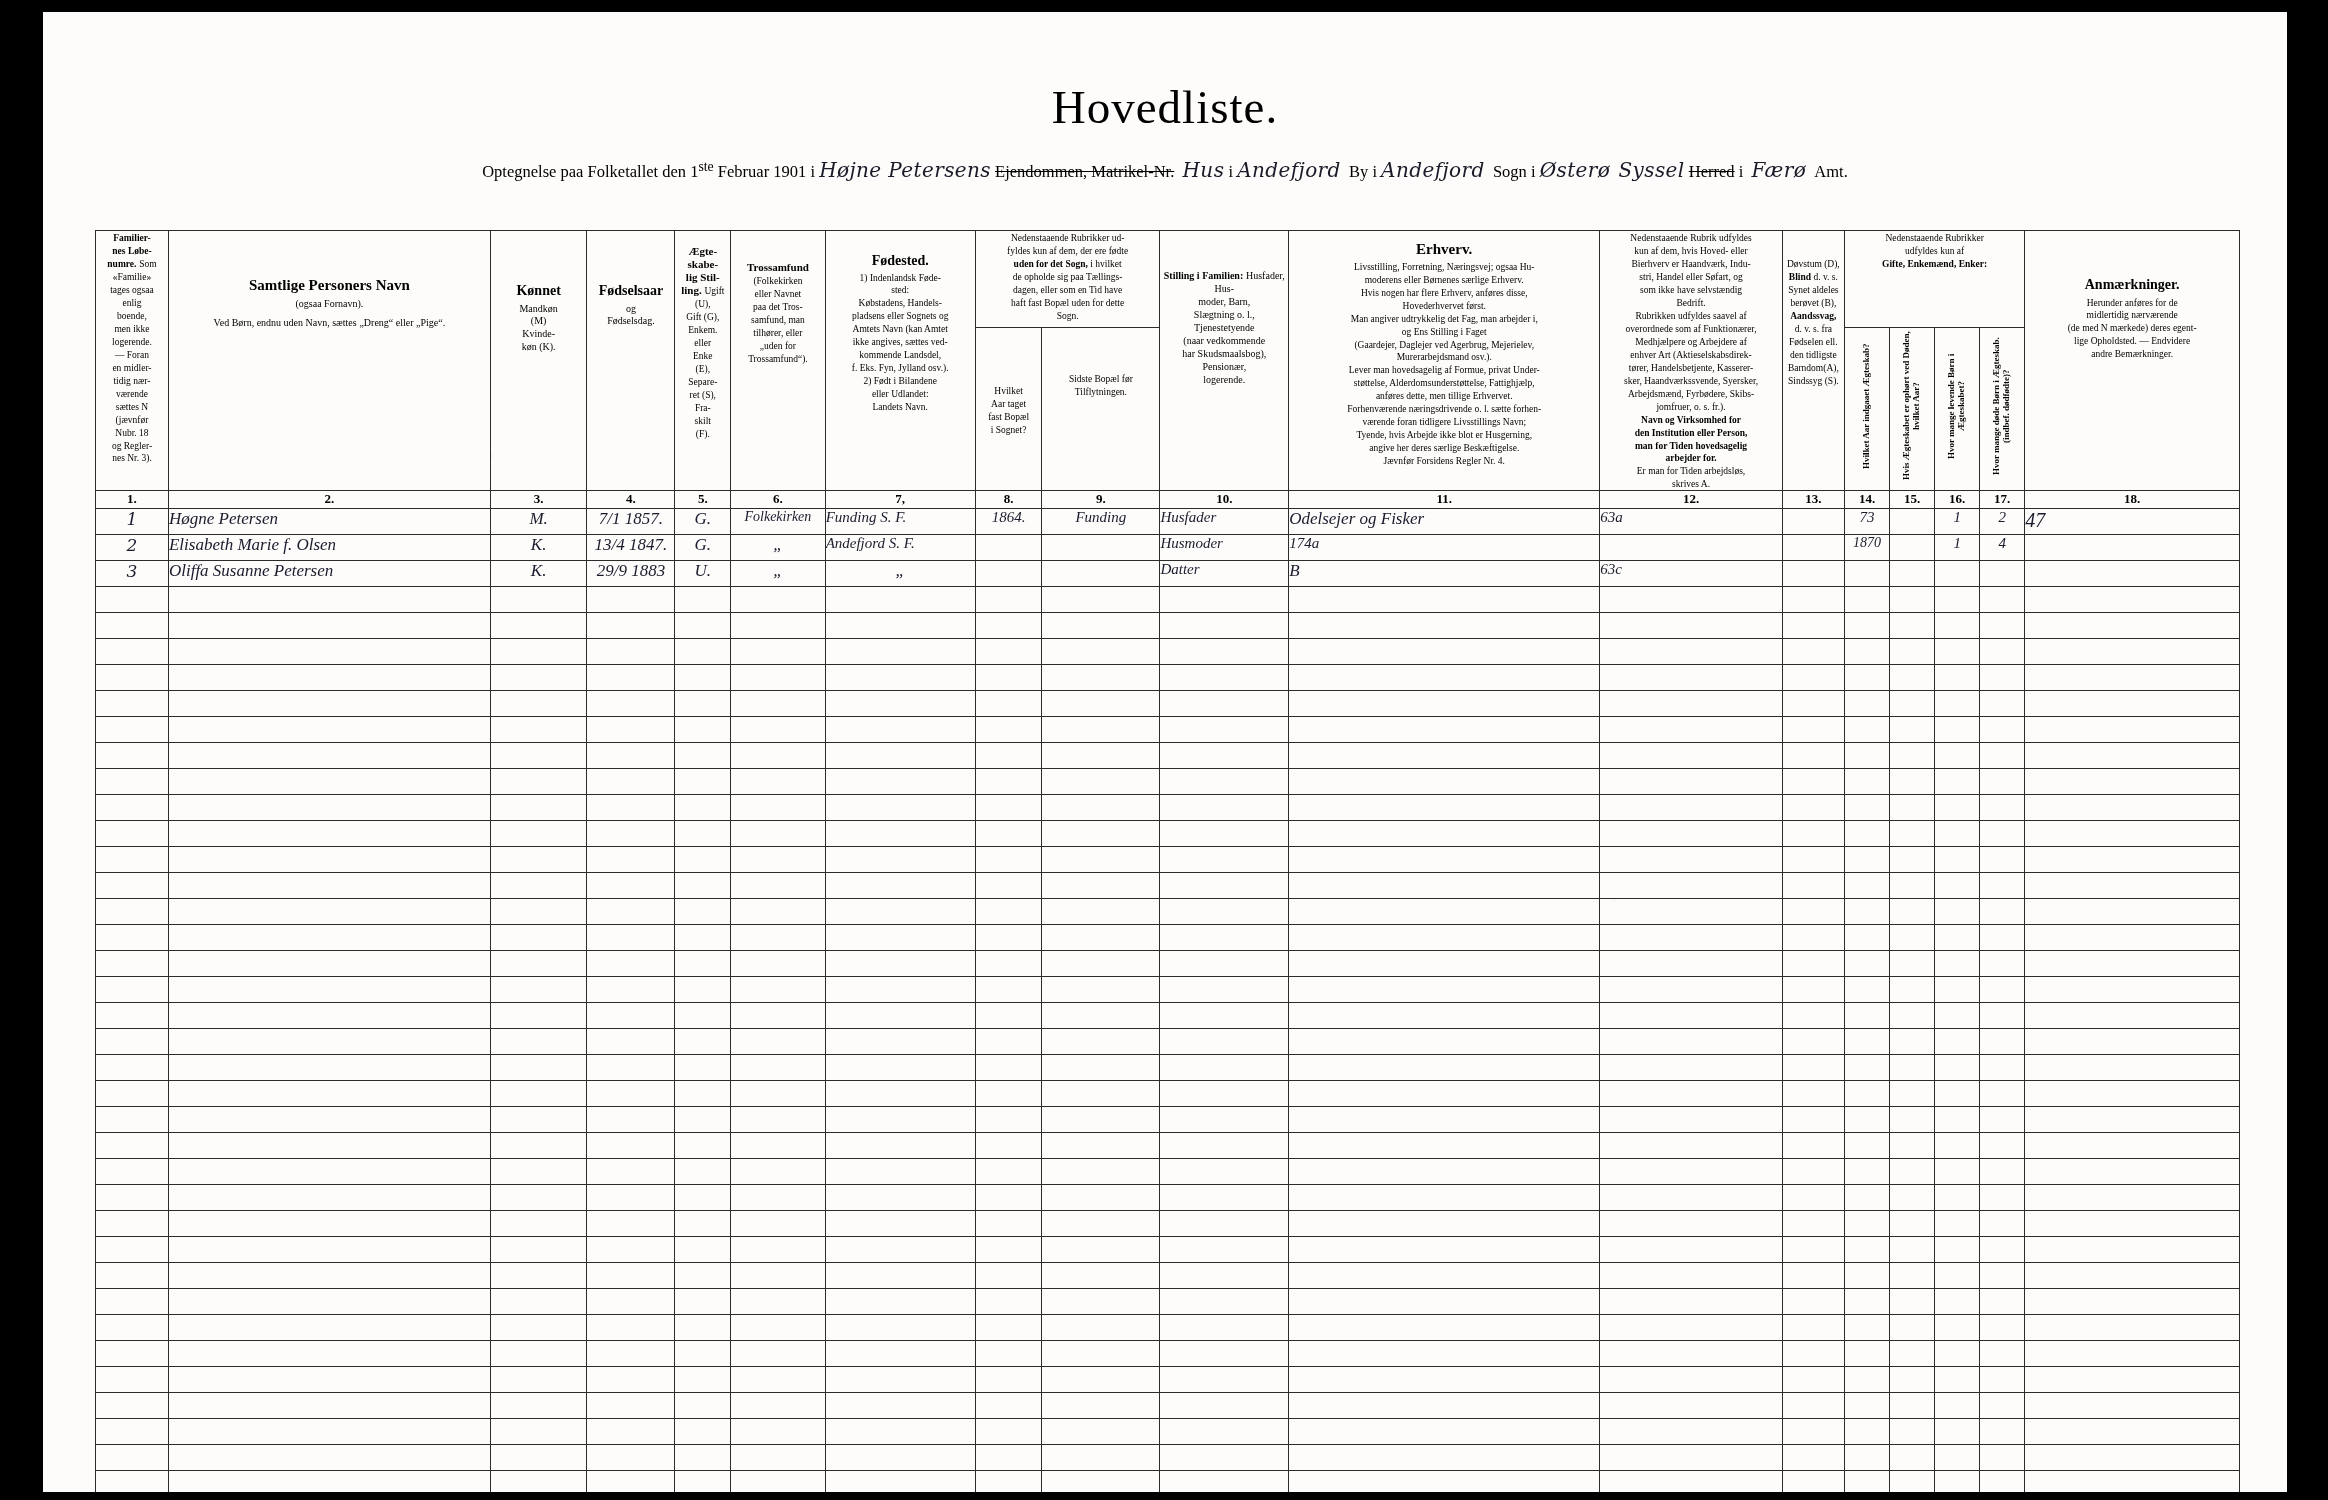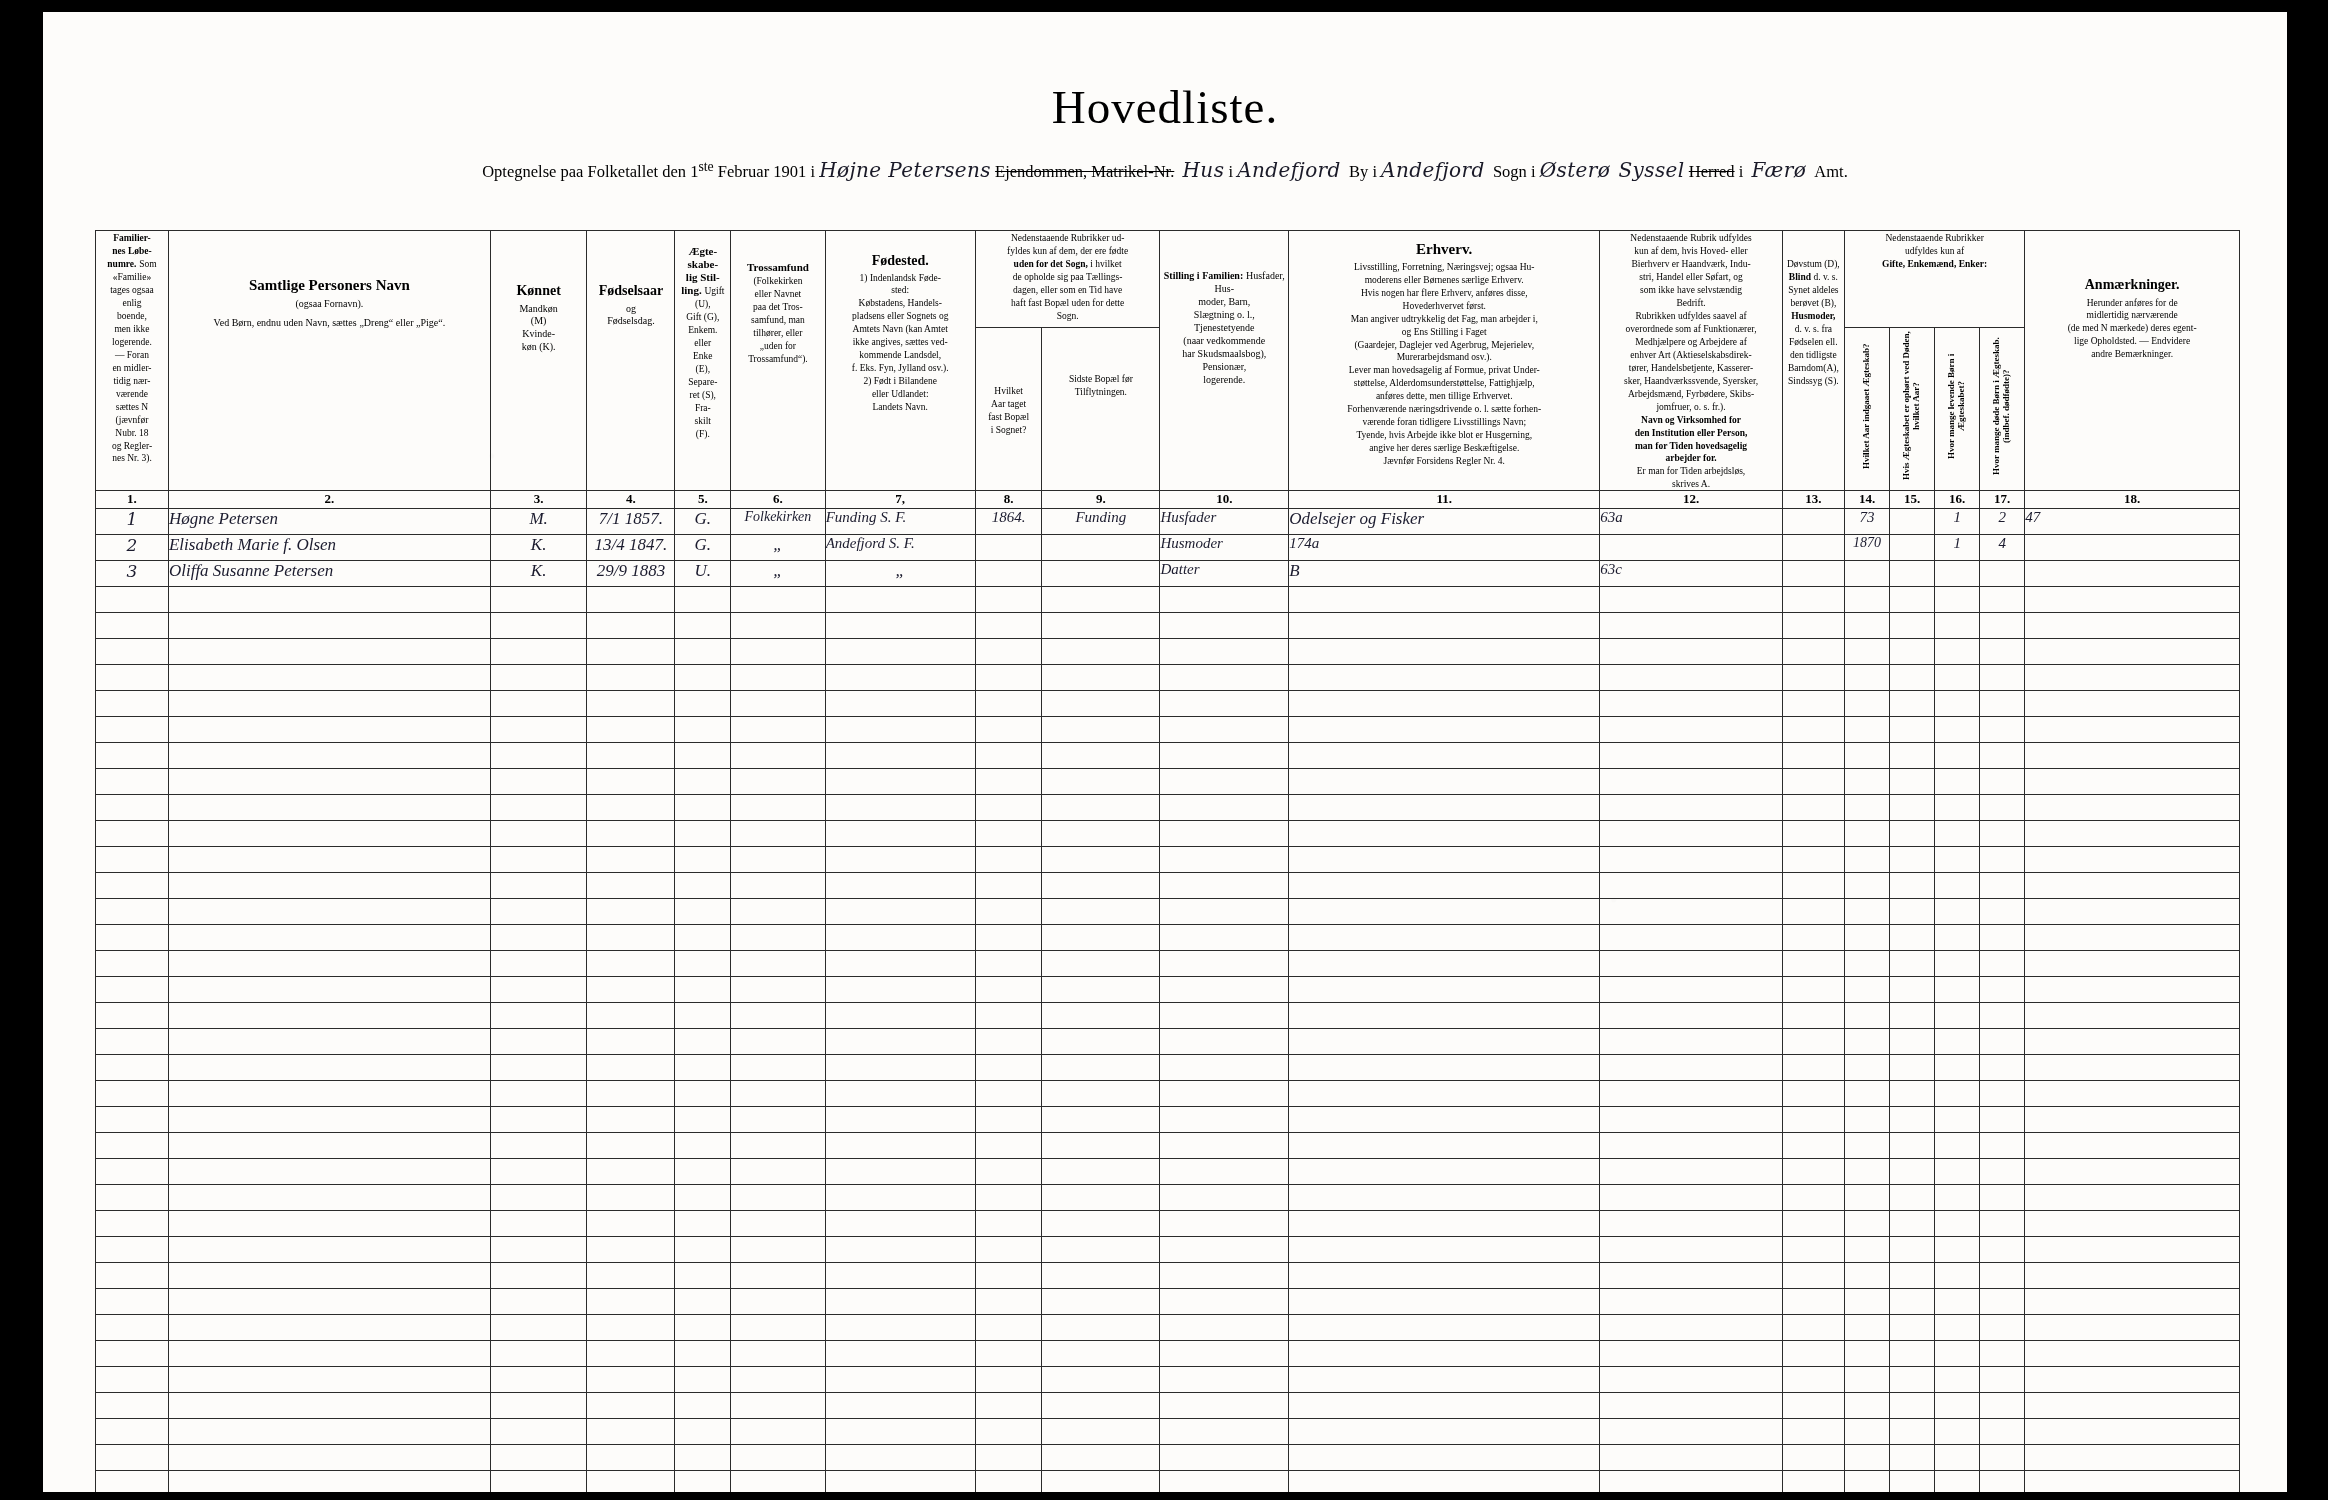--- a/index.html
+++ b/index.html
@@ -159,21 +159,21 @@
         <div style="margin-top:10px">
           <span class="erhverv-title">Erhverv.</span>
           <span class="tiny">Livsstilling, Forretning, Næringsvej; ogsaa Hu-<br>moderens eller Børnenes særlige Erhverv.<br>Hvis nogen har flere Erhverv, anføres disse,<br>Hovederhvervet først.<br>Man angiver udtrykkelig det Fag, man arbejder i,<br>og Ens Stilling i Faget<br>(Gaardejer, Daglejer ved Agerbrug, Mejerielev,<br>Murerarbejdsmand osv.).<br>Lever man hovedsagelig af Formue, privat Under-<br>støttelse, Alderdomsunderstøttelse, Fattighjælp,<br>anføres dette, men tillige Erhvervet.<br>Forhenværende næringsdrivende o. l. sætte forhen-<br>værende foran tidligere Livsstillings Navn;<br>Tyende, hvis Arbejde ikke blot er Husgerning,<br>angive her deres særlige Beskæftigelse.<br>Jævnfør Forsidens Regler Nr. 4.</span>
         </div>
       </td>
       <td rowspan="2" class="hdr">
         <span class="tiny">Nedenstaaende Rubrik udfyldes<br>kun af dem, hvis Hoved- eller<br>Bierhverv er Haandværk, Indu-<br>stri, Handel eller Søfart, og<br>som ikke have selvstændig<br>Bedrift.<br>Rubrikken udfyldes saavel af<br>overordnede som af Funktionærer,<br>Medhjælpere og Arbejdere af<br>enhver Art (Aktieselskabsdirek-<br>tører, Handelsbetjente, Kasserer-<br>sker, Haandværkssvende, Syersker,<br>Arbejdsmænd, Fyrbødere, Skibs-<br>jomfruer, o. s. fr.).<br><b>Navn og Virksomhed for<br>den Institution eller Person,<br>man for Tiden hovedsagelig<br>arbejder for.</b><br>Er man for Tiden arbejdsløs,<br>skrives A.</span>
       </td>
       <td rowspan="2" class="hdr">
         <div style="margin-top:26px">
-          <span class="tiny">Døvstum (D),<br><b>Blind</b> d. v. s.<br>Synet aldeles<br>berøvet (B),<br><b>Husmoder,</b><br>d. v. s. fra<br>Fødselen ell.<br>den tidligste<br>Barndom(A),<br>Sindssyg (S).</span>
+          <span class="tiny">Døvstum (D),<br><b>Blind</b> d. v. s.<br>Synet aldeles<br>berøvet (B),<br><b>Aandssvag,</b><br>d. v. s. fra<br>Fødselen ell.<br>den tidligste<br>Barndom(A),<br>Sindssyg (S).</span>
         </div>
       </td>
       <td colspan="4" class="hdr" style="height:96px">
         <span class="tiny">Nedenstaaende Rubrikker<br>udfyldes kun af<br><b>Gifte, Enkemænd, Enker:</b></span>
       </td>
       <td rowspan="2" class="hdr">
         <div style="margin-top:46px">
           <span class="big">Anmærkninger.</span>
           <span class="tiny">Herunder anføres for de<br>midlertidig nærværende<br>(de med N mærkede) deres egent-<br>lige Opholdsted. — Endvidere<br>andre Bemærkninger.</span>
         </div>
@@ -233,21 +233,21 @@
       <td class="cell-hw c" style="font-size:15px">1864.</td>
       <td class="cell-hw c" style="font-size:15px">Funding</td>
       <td class="cell-hw" style="font-size:15px">Husfader</td>
       <td class="cell-hw">Odelsejer og Fisker</td>
       <td class="cell-hw" style="font-size:15px">63a</td>
       <td class="cell-hw c"></td>
       <td class="cell-hw c" style="font-size:15px">73</td>
       <td class="cell-hw c" style="font-size:15px"></td>
       <td class="cell-hw c" style="font-size:15px">1</td>
       <td class="cell-hw c" style="font-size:15px">2</td>
-      <td class="cell-hw" style="font-size:15px">47</td>
+      <td class="cell-hw" style="font-size:20px">47</td>
     </tr>
 
     <tr class="datarow">
       <td class="num-hw">2</td>
       <td class="cell-hw">Elisabeth Marie f. Olsen</td>
       <td class="cell-hw c">K.</td>
       <td class="cell-hw c">13/4 1847.</td>
       <td class="cell-hw c">G.</td>
       <td class="cell-hw c">„</td>
       <td class="cell-hw" style="font-size:15px">Andefjord S. F.</td>

